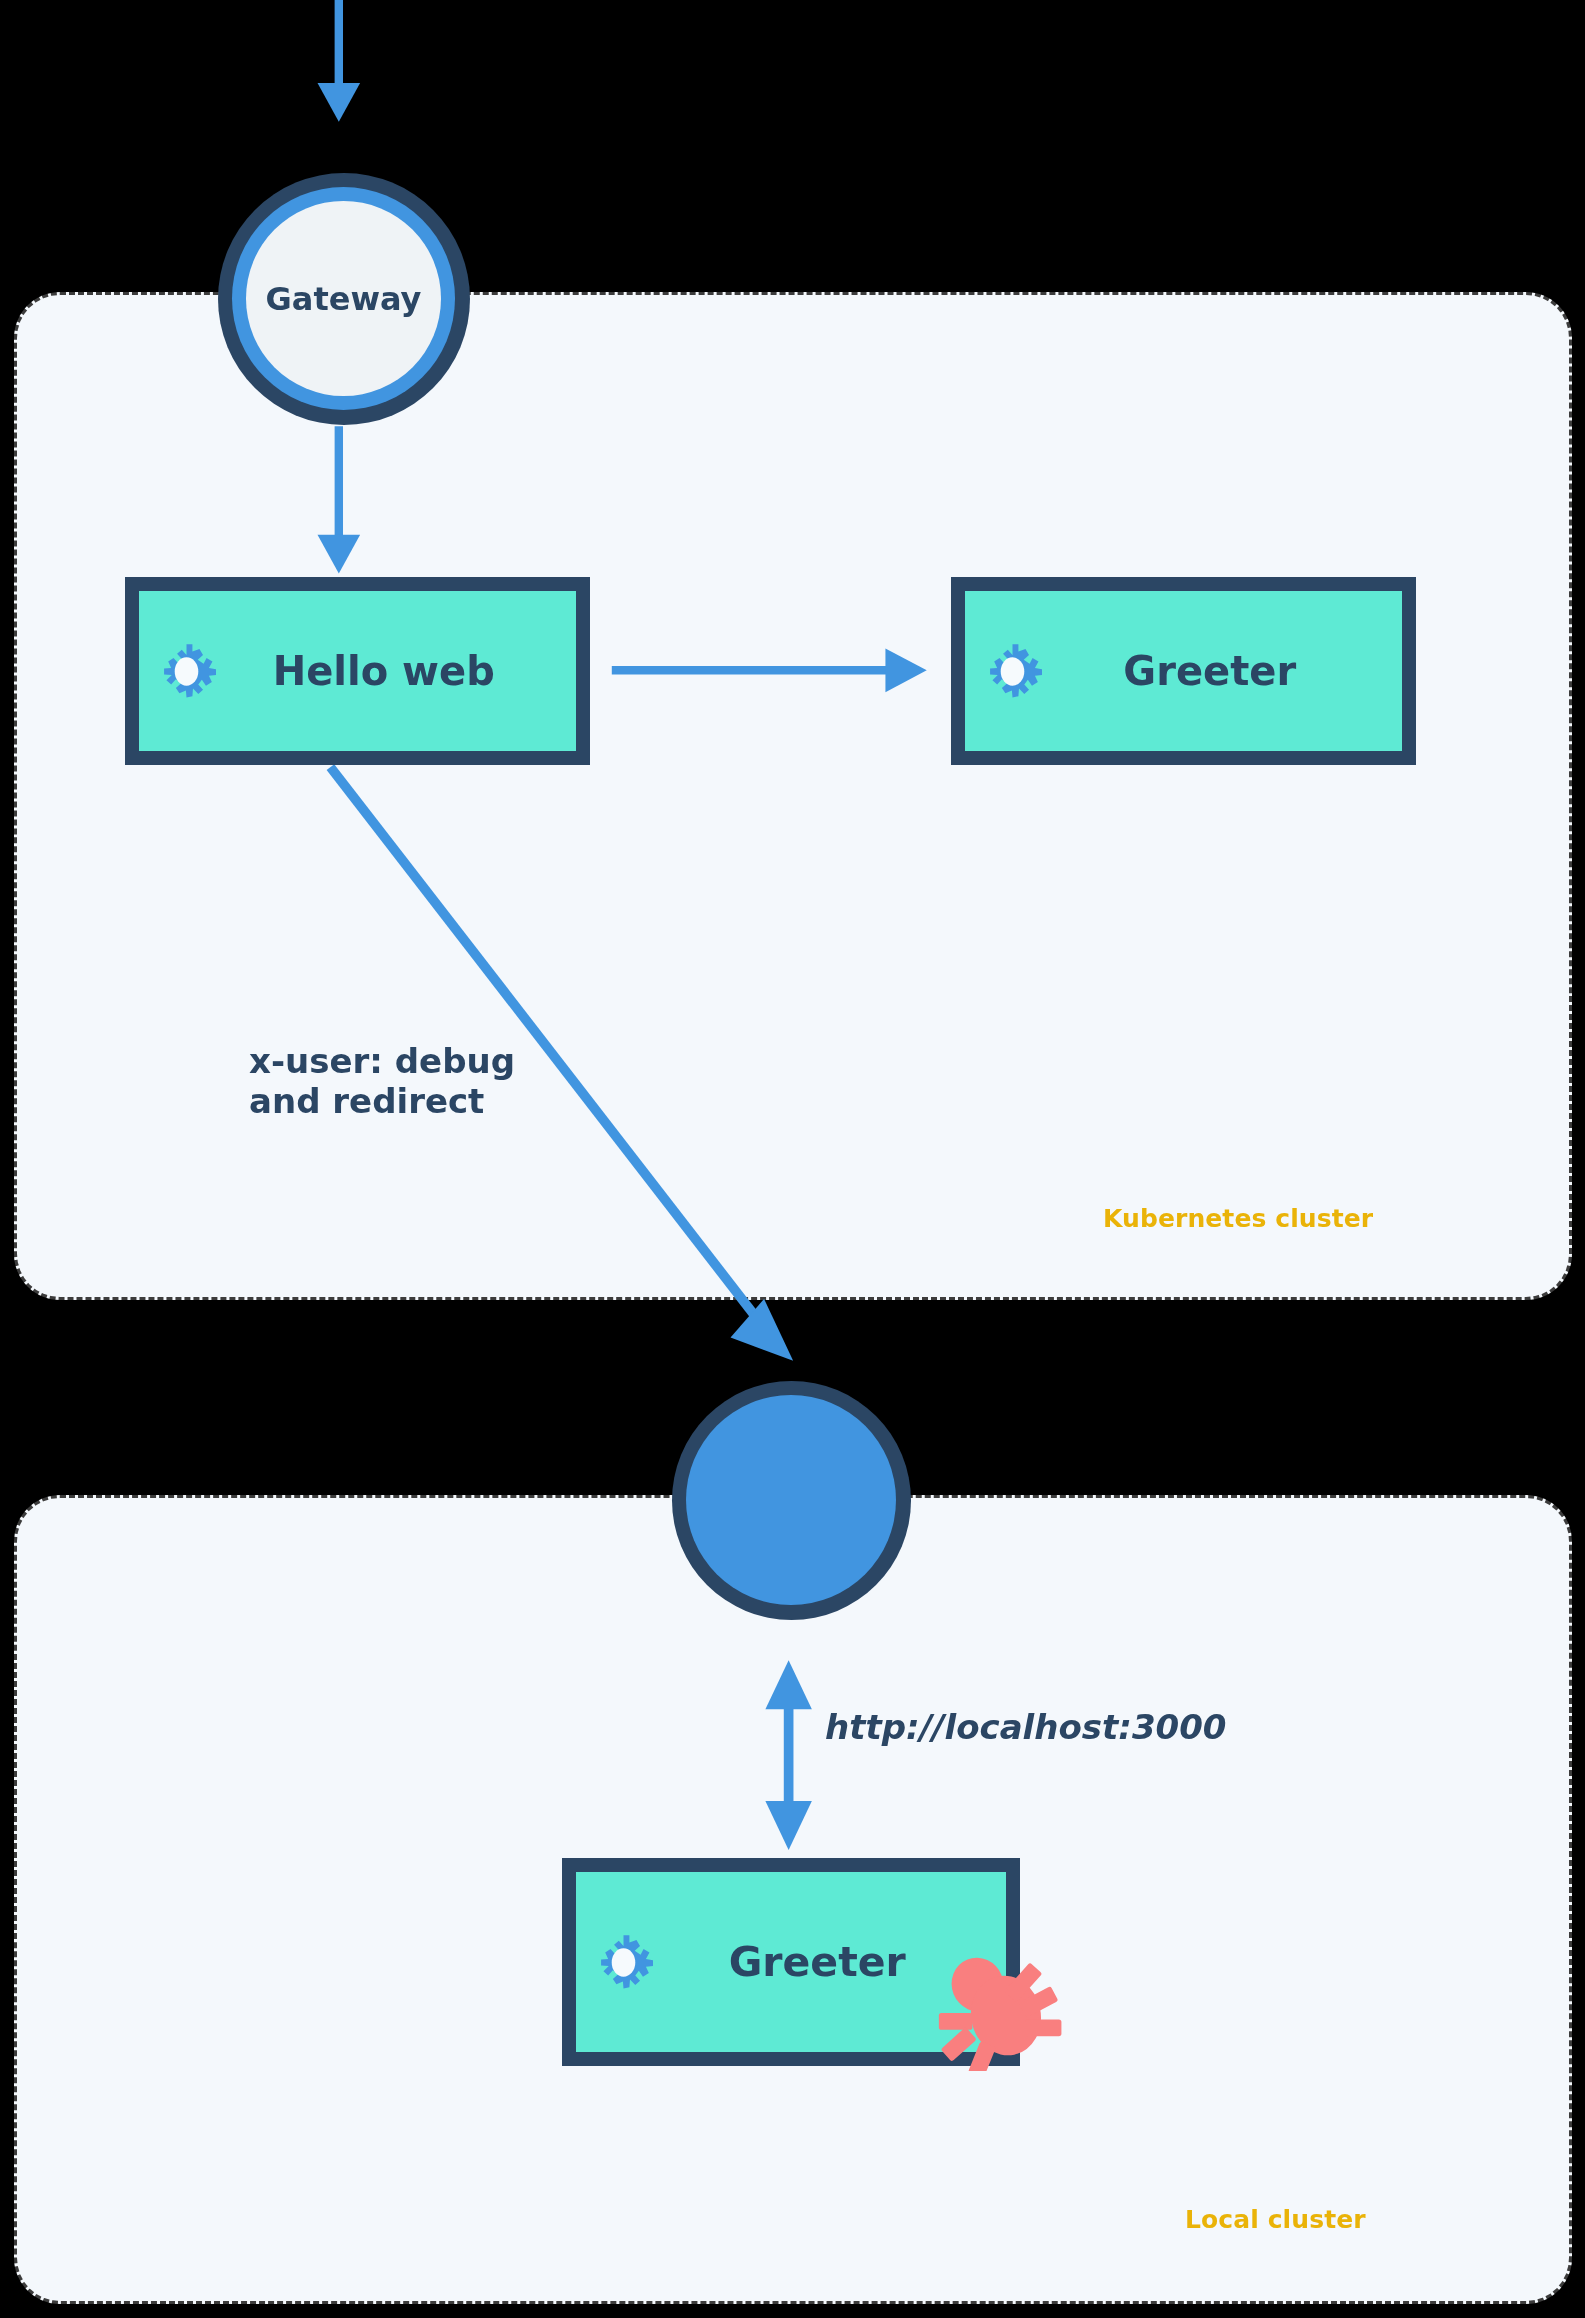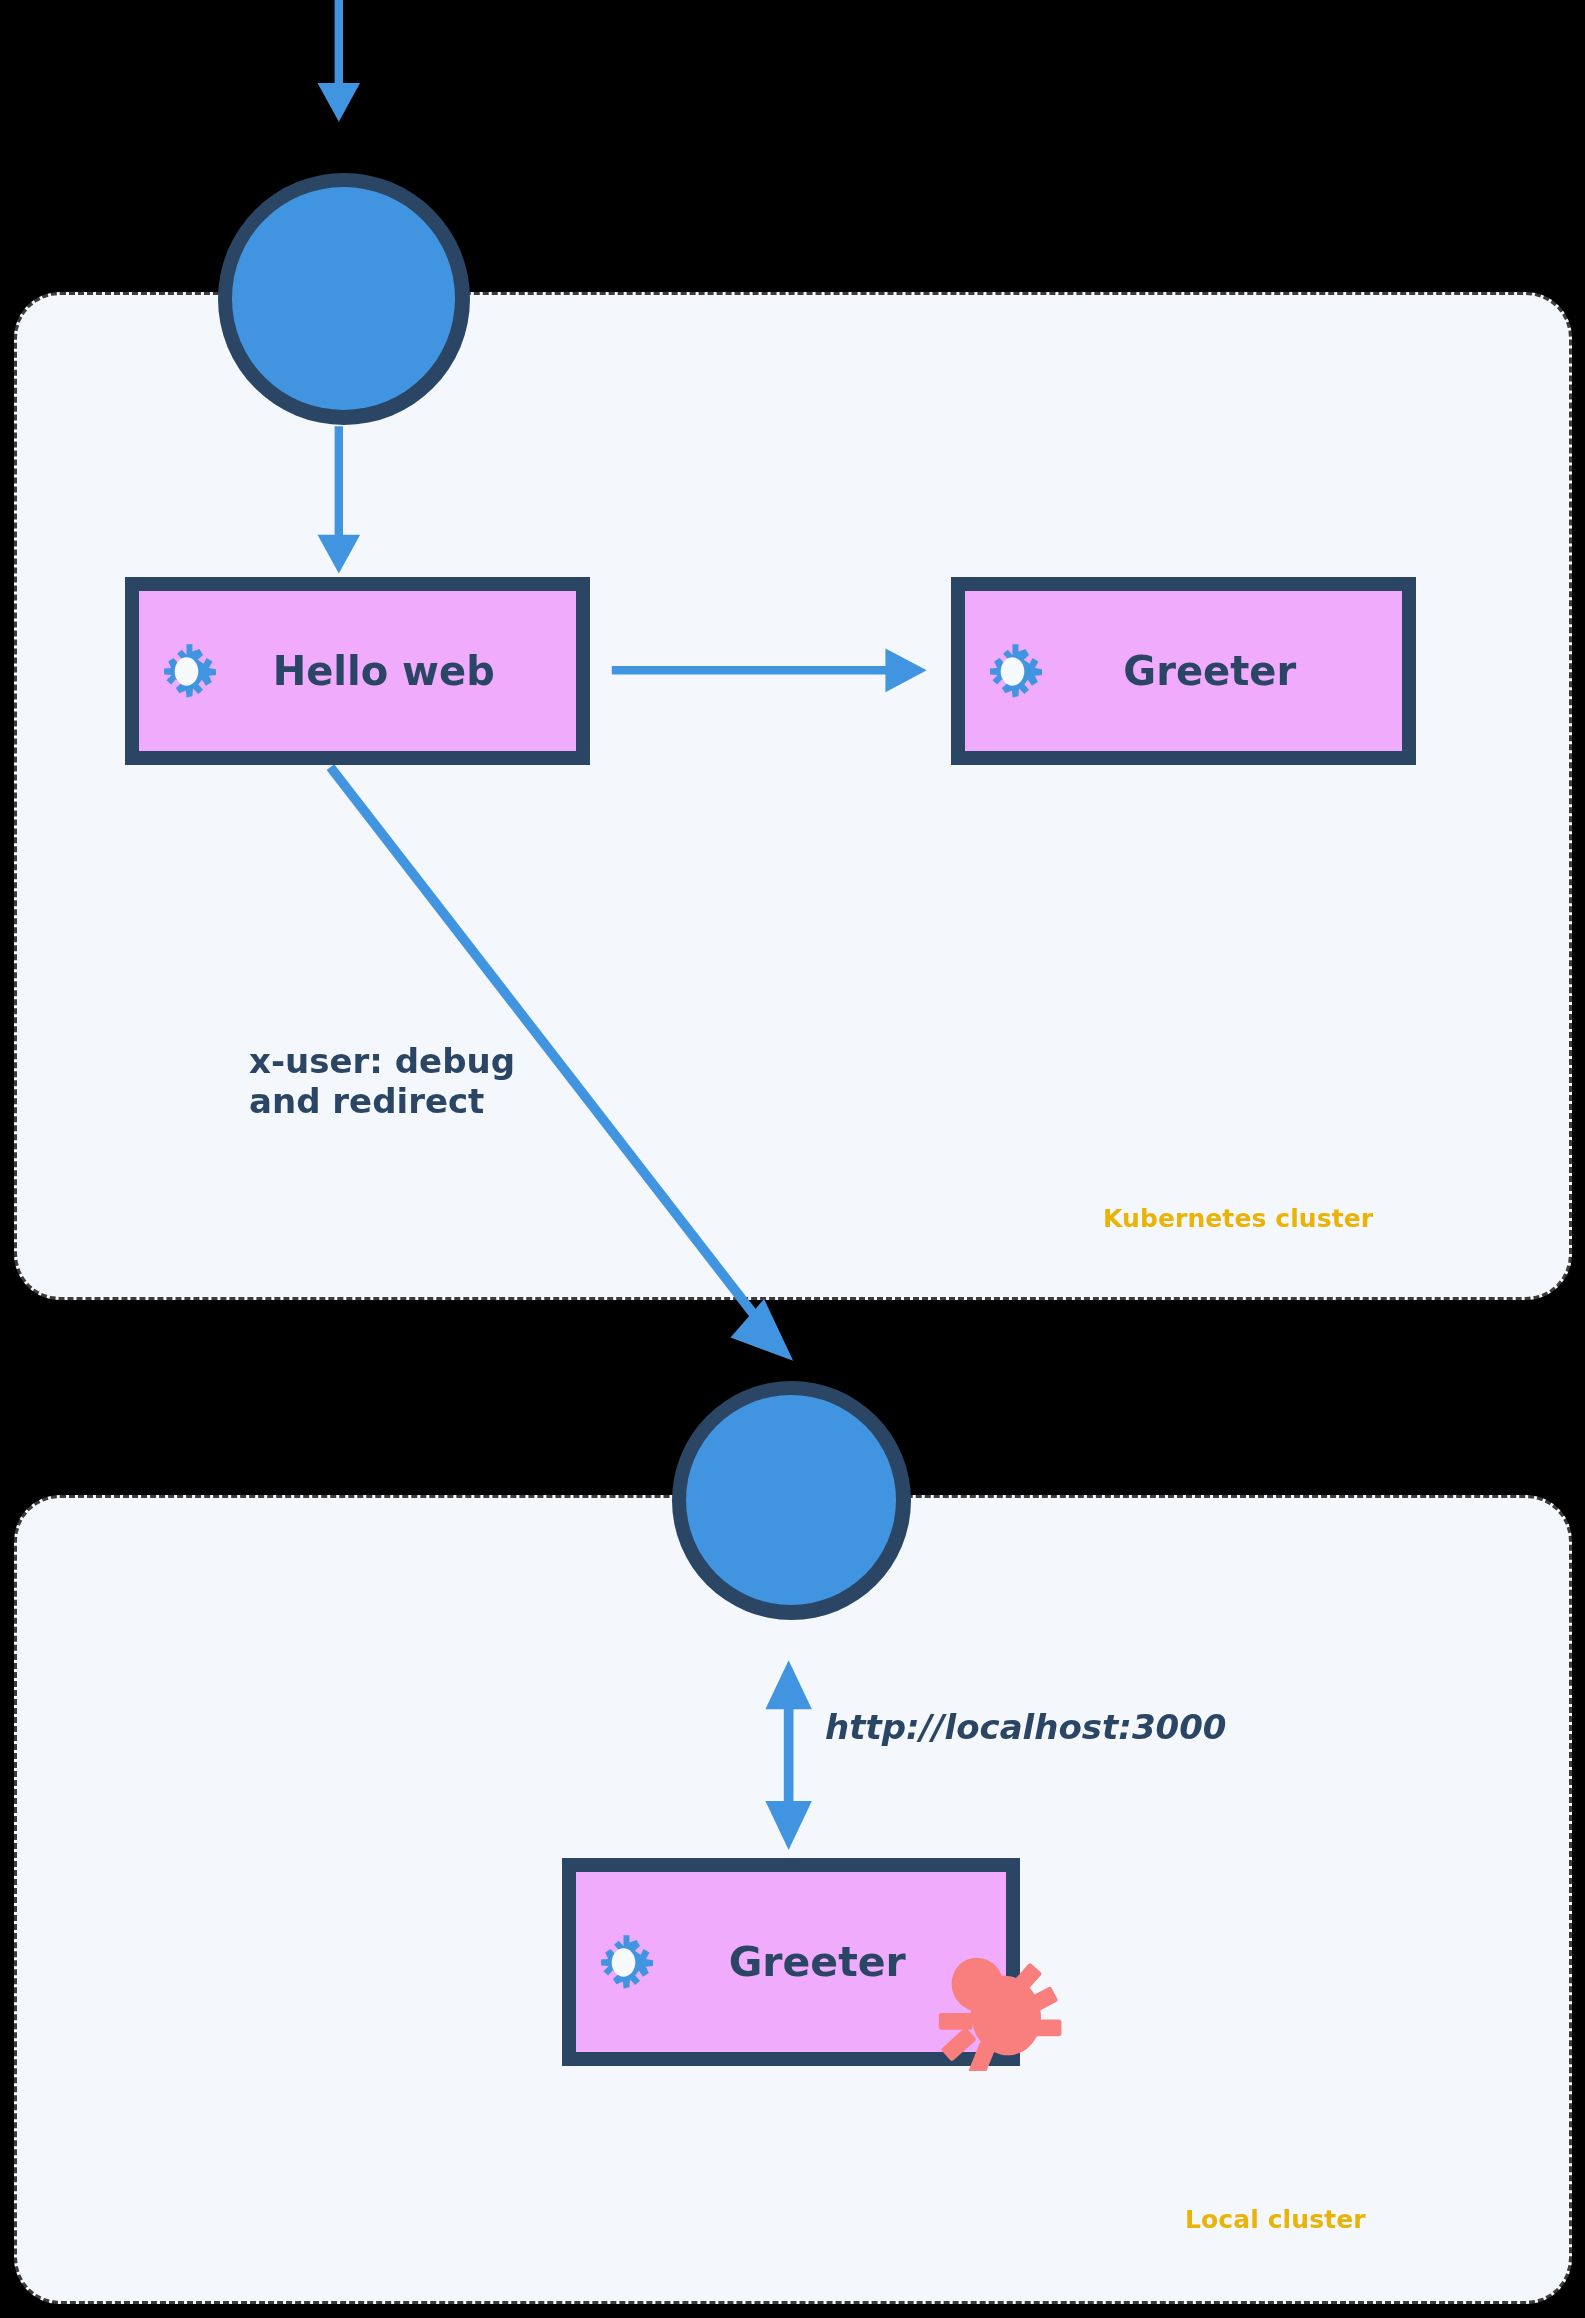--- a/index.html
+++ b/index.html
@@ -82,21 +82,21 @@
   
   #ngrok-wrap { position: absolute; left: 672px; top: 1381px; width: 239px; height: 239px; }
   #ngrok-wrap .circle-outer { left: 0; top: 0; width: 239px; height: 239px; }
   #ngrok-wrap .circle-mid   { left: 14px; top: 14px; width: 210px; height: 210px; }
   #ngrok-wrap .circle-inner { left: 30px; top: 30px; width: 179px; height: 179px; }
 
   
   .svc-box {
     position: absolute;
     border: 14px solid #2b4664;
-    background: #f0abfc;
+    background: #5eead4;
     box-sizing: border-box;
     display: flex;
     align-items: center;
   }
   .svc-gear {
     flex: 0 0 auto;
     margin-left: 18px;
     width: 59px;
     height: 59px;
   }
@@ -180,20 +180,23 @@
     <g>
       <line x1="1222" y1="2600" x2="1222" y2="2838" stroke="#4195e0" stroke-width="15"></line>
       <polygon points="1222,2572 1186,2648 1258,2648" fill="#4195e0"></polygon>
       <polygon points="1222,2866 1186,2790 1258,2790" fill="#4195e0"></polygon>
     </g>
   </svg>
 
   <div id="gateway-wrap">
     <div class="circle-outer"></div>
     <div class="circle-mid"></div>
+    <div class="circle-inner">
+      <span class="circle-text">Gateway</span>
+    </div>
   </div>
 
   <div id="ngrok-wrap">
     <div class="circle-outer"></div>
     <div class="circle-mid"></div>
   </div>
 
   <div class="svc-box" id="box-helloweb">
     <svg class="svc-gear" viewBox="0 0 100 100" xmlns="http://www.w3.org/2000/svg">
       <path fill="#4195e0" d="M50 4 L60 4 L60 16 L72 12 L78 22 L69 30 L79 37 L84 27 L94 33 L88 44 L100 46 L100 56 L88 57 L93 68 L83 74 L76 64 L70 72 L78 81 L70 88 L61 79 L60 92 L50 94 L49 82 L38 87 L32 78 L41 70 L32 63 L24 72 L16 65 L25 56 L12 55 L12 45 L24 44 L19 33 L28 27 L36 36 L42 29 L34 20 L42 13 L50 22 Z"></path>

